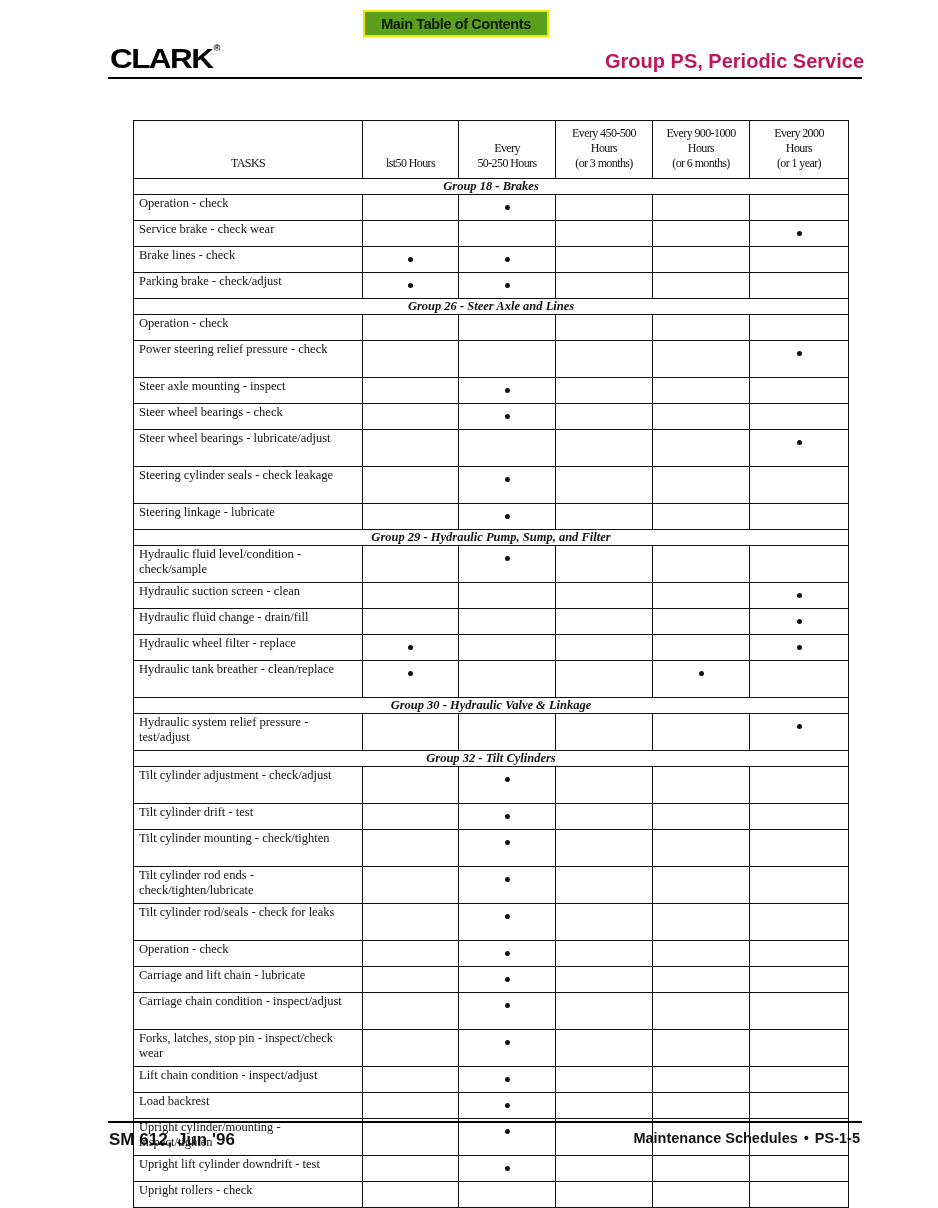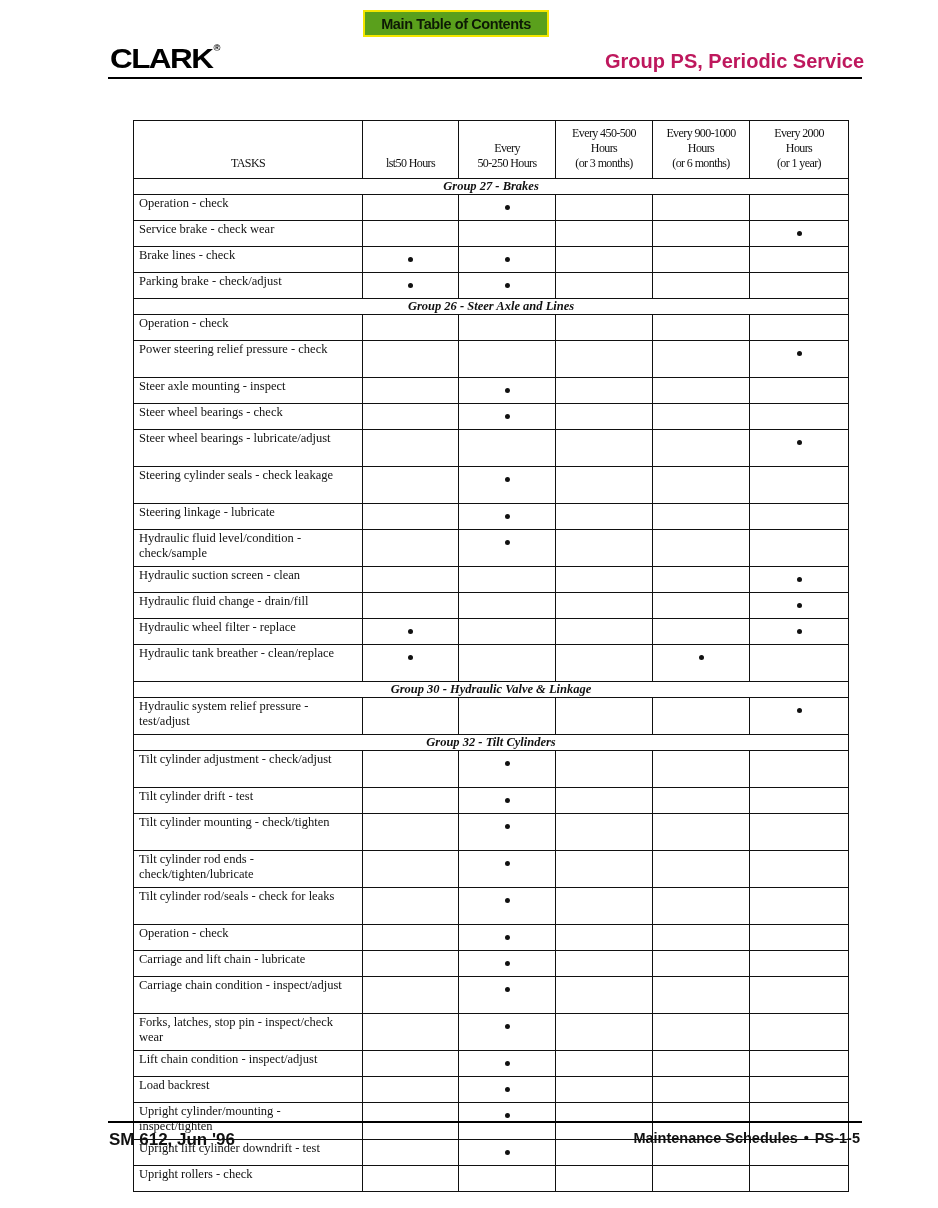--- a/index.html
+++ b/index.html
@@ -89,21 +89,21 @@
         </th>
         <th>
           <div>Every 2000</div>
           <div>Hours</div>
           <div>(or 1 year)</div>
         </th>
       </tr>
   </thead>
   <tbody id="tbody">
       <tr class="group-row">
-        <td colspan="6">Group 27 - Brakes</td>
+        <td colspan="6">Group 18 - Brakes</td>
       </tr>
       <tr class="r1">
         <td class="task-cell">Operation - check</td>
         <td class="mark"></td>
         <td class="mark"><span class="dot"></span></td>
         <td class="mark"></td>
         <td class="mark"></td>
         <td class="mark"></td>
       </tr>
       <tr class="r1">
@@ -181,20 +181,23 @@
         <td class="mark"></td>
         <td class="mark"></td>
       </tr>
       <tr class="r1">
         <td class="task-cell">Steering linkage - lubricate</td>
         <td class="mark"></td>
         <td class="mark"><span class="dot"></span></td>
         <td class="mark"></td>
         <td class="mark"></td>
         <td class="mark"></td>
+      </tr>
+      <tr class="group-row">
+        <td colspan="6">Group 29 - Hydraulic Pump, Sump, and Filter</td>
       </tr>
       <tr class="r2">
         <td class="task-cell">Hydraulic fluid level/condition - check/sample</td>
         <td class="mark"></td>
         <td class="mark"><span class="dot"></span></td>
         <td class="mark"></td>
         <td class="mark"></td>
         <td class="mark"></td>
       </tr>
       <tr class="r1">

